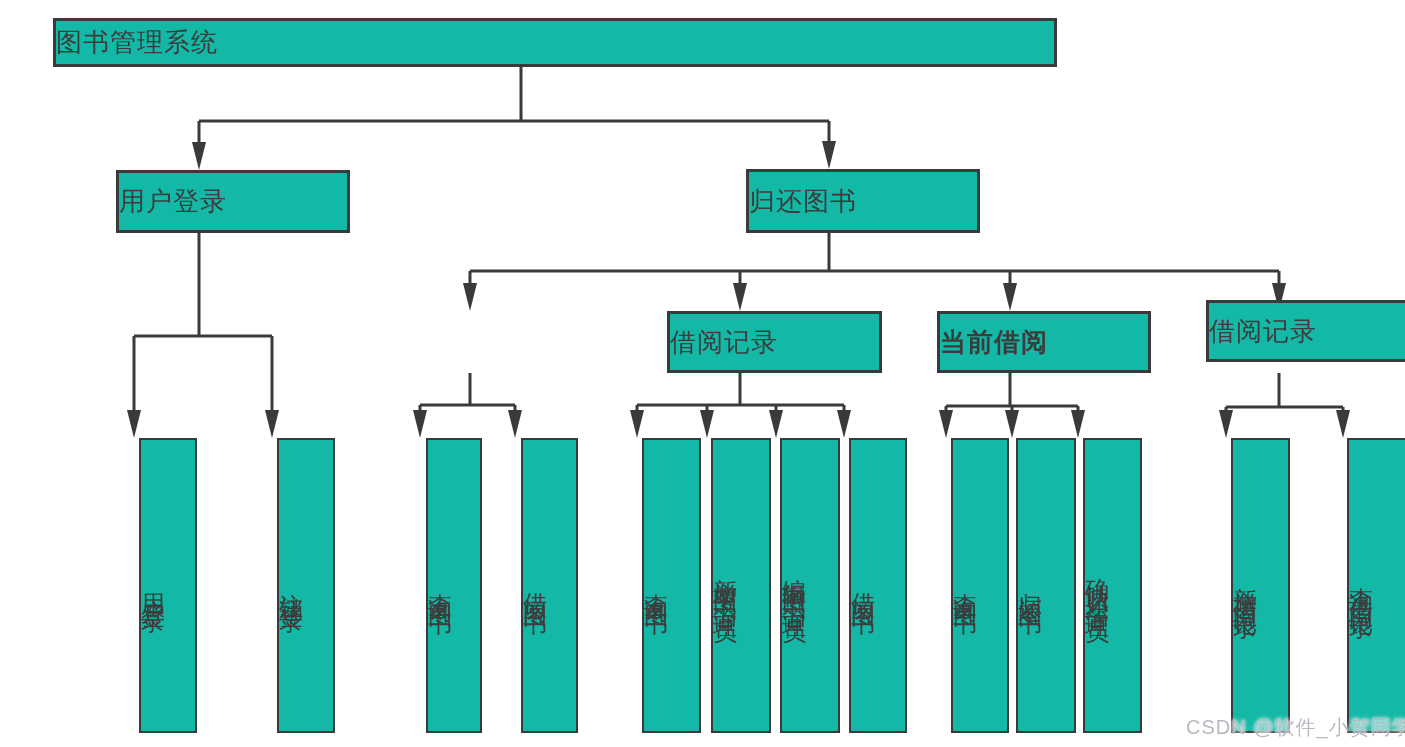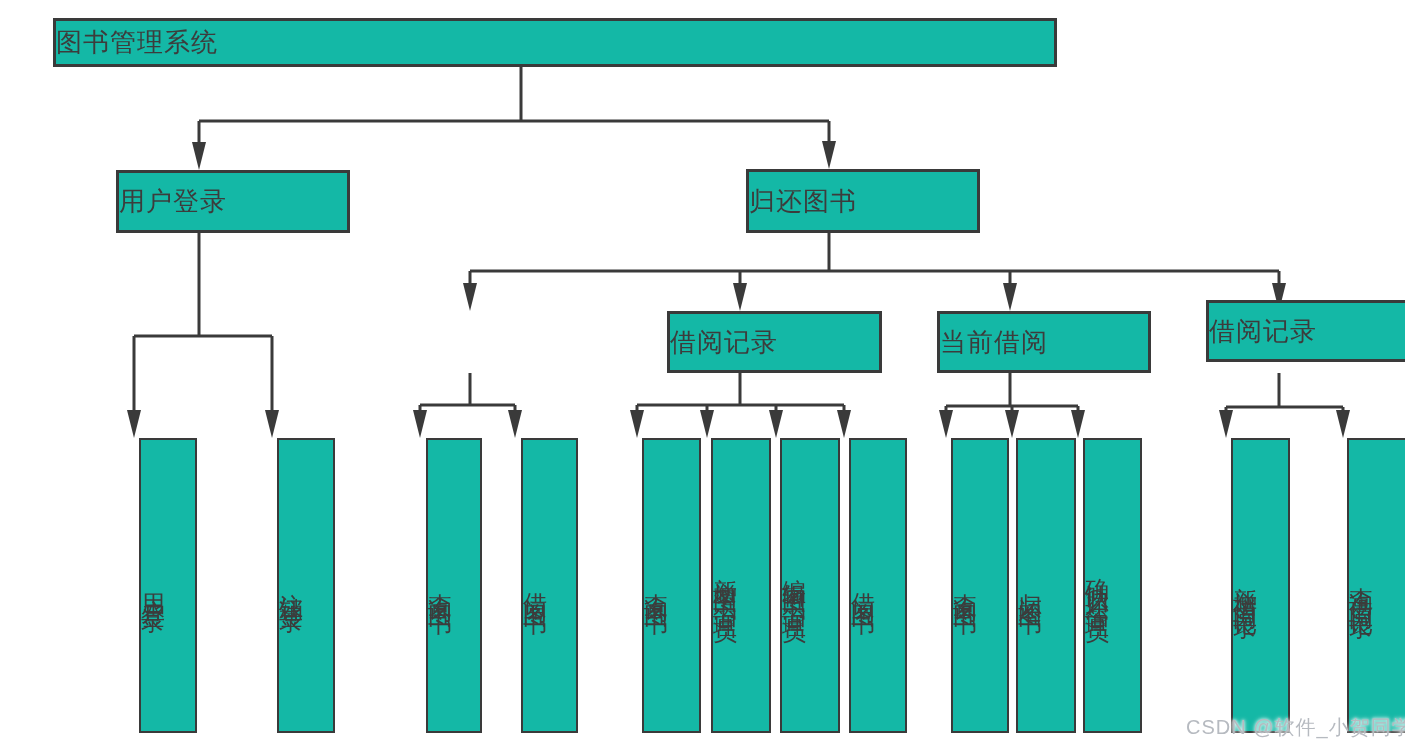--- a/index.html
+++ b/index.html
@@ -104,21 +104,21 @@
   <div class="box" style="left:82px;top:170px;width:234px;height:63px;">
     <span>用户登录</span>
   </div>
   <div class="box" style="left:712px;top:169px;width:234px;height:64px;">
     <span>归还图书</span>
   </div>
 
   <div class="box" style="left:633px;top:311px;width:215px;height:62px;">
     <span>借阅记录</span>
   </div>
-  <div class="box" style="left:903px;top:311px;width:214px;height:62px;">
+  <div class="box" style="left:903px;top:311px;width:214px;height:62px;font-weight:bold;">
     <span>当前借阅</span>
   </div>
   <div class="box" style="left:1172px;top:300px;width:214px;height:62px;">
     <span>借阅记录</span>
   </div>
 
   <div class="box leaf" style="left:105px;top:438px;width:58px;height:295px;">
     <span class="vtext">用户登录</span>
   </div>
   <div class="box leaf" style="left:243px;top:438px;width:58px;height:295px;">

